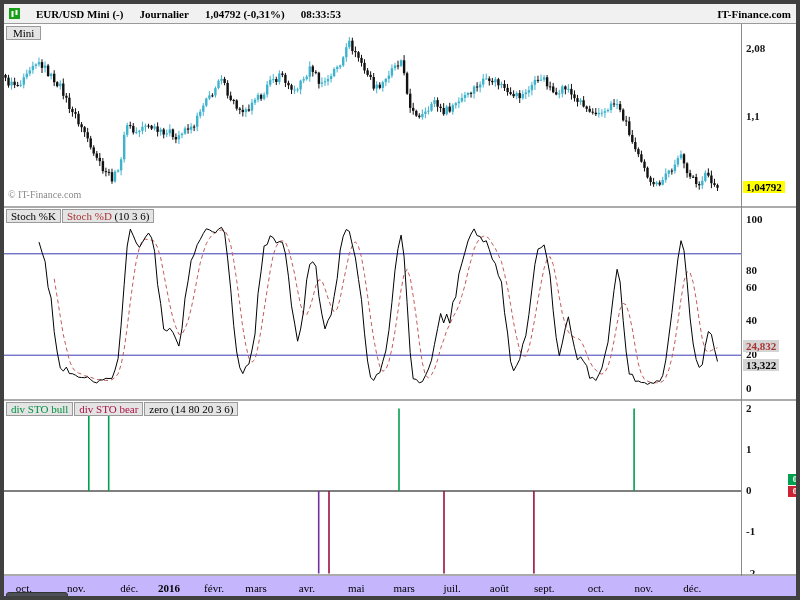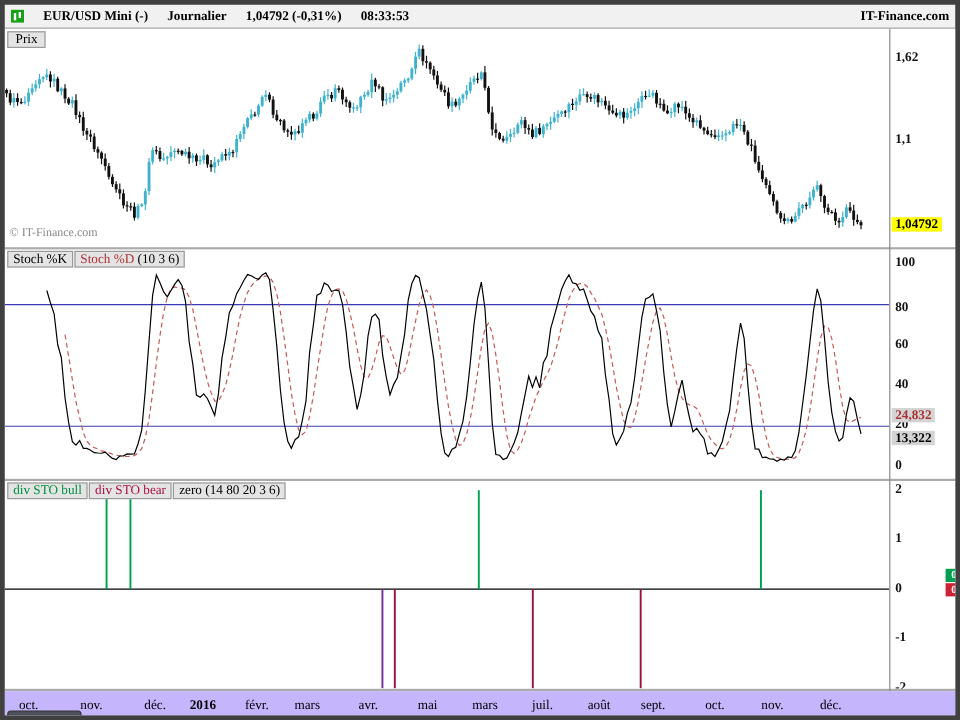--- a/index.html
+++ b/index.html
@@ -514,43 +514,43 @@
         <rect x="700.1" y="148.8" width="2.4" height="8.1" fill="#3fb3cd"></rect>
         <line x1="704.3717948717949" x2="704.3717948717949" y1="144.4" y2="153.4" stroke="#111111" stroke-width="1"></line>
         <rect x="703.2" y="148.8" width="2.4" height="2.8" fill="#111111"></rect>
         <line x1="707.4145299145299" x2="707.4145299145299" y1="146.6" y2="164.2" stroke="#111111" stroke-width="1"></line>
         <rect x="706.2" y="151.5" width="2.4" height="7.7" fill="#111111"></rect>
         <line x1="710.457264957265" x2="710.457264957265" y1="154.8" y2="162.8" stroke="#111111" stroke-width="1"></line>
         <rect x="709.3" y="159.2" width="2.4" height="1.8" fill="#111111"></rect>
         <line x1="713.5" x2="713.5" y1="159.6" y2="167.0" stroke="#111111" stroke-width="1"></line>
         <rect x="712.3" y="161.1" width="2.4" height="2.7" fill="#111111"></rect>
       </svg>
-    <div class="tab">Prix</div>
+    <div class="tab">Mini</div>
     <div class="watermark">© IT-Finance.com</div>
     <div class="gutter" id="price-gutter">
-        <div class="tick" style="top: 18px;">1,62</div>
+        <div class="tick" style="top: 18px;">2,08</div>
         <div class="tick" style="top: 86px;">1,1</div>
         <div class="badge" style="top: 156.829px; background: rgb(255, 255, 0); color: rgb(0, 0, 0);">1,04792</div>
       </div>
   </div>
   <div class="sep" style="top:202px;"></div>
 
   <div class="panel" style="top:204px;height:191px;">
     <svg id="stoch-svg" width="737" height="191">
         <line x1="0" x2="737" y1="45.8" y2="45.8" stroke="#3a3ab4" stroke-width="1"></line>
         <line x1="0" x2="737" y1="147.2" y2="147.2" stroke="#3a3ab4" stroke-width="1"></line>
         <polyline points="50.2,70.8 53.2,89.1 56.3,108.4 59.3,126.7 62.4,140.0 65.4,152.6 68.4,159.6 71.5,163.4 74.5,165.0 77.6,166.1 80.6,167.8 83.7,168.3 86.7,169.3 89.7,170.4 92.8,171.4 95.8,171.8 98.9,172.2 101.9,172.4 105.0,172.3 108.0,171.7 111.0,169.5 114.1,165.9 117.1,156.8 120.2,141.1 123.2,119.1 126.3,94.2 129.3,71.8 132.3,52.6 135.4,39.6 138.4,32.6 141.5,31.1 144.5,31.8 147.6,32.1 150.6,33.5 153.6,39.7 156.7,49.9 159.7,65.3 162.8,81.6 165.8,96.7 168.9,110.2 171.9,119.2 174.9,126.3 178.0,126.2 181.0,120.7 184.1,112.8 187.1,100.9 190.1,86.8 193.2,69.9 196.2,55.1 199.3,44.4 202.3,35.7 205.4,30.5 208.4,26.7 211.4,24.7 214.5,22.9 217.5,21.9 220.6,22.6 223.6,27.3 226.7,36.9 229.7,52.3 232.7,72.8 235.8,96.2 238.8,119.6 241.9,137.6 244.9,150.2 248.0,154.2 251.0,151.3 254.0,138.9 257.1,121.9 260.1,101.8 263.2,81.9 266.2,62.9 269.3,46.8 272.3,38.4 275.3,33.4 278.4,32.8 281.4,34.3 284.5,41.1 287.5,52.5 290.6,65.8 293.6,82.4 296.6,96.9 299.7,106.4 302.7,106.9 305.8,100.0 308.8,89.8 311.9,77.3 314.9,71.8 317.9,72.5 321.0,80.6 324.0,90.0 327.1,98.8 330.1,103.9 333.2,100.9 336.2,90.2 339.2,74.8 342.3,59.6 345.3,45.7 348.4,37.1 351.4,33.7 354.5,38.6 357.5,49.2 360.5,66.5 363.6,88.1 366.6,110.1 369.7,130.6 372.7,146.4 375.8,158.6 378.8,163.3 381.8,161.6 384.9,153.7 387.9,140.8 391.0,123.4 394.0,102.7 397.1,81.6 400.1,66.0 403.1,61.3 406.2,69.7 409.2,87.8 412.3,109.6 415.3,134.3 418.4,155.0 421.4,167.2 424.4,169.9 427.5,166.8 430.5,161.0 433.6,151.9 436.6,140.6 439.7,131.8 442.7,122.6 445.7,116.4 448.8,109.4 451.8,104.1 454.9,97.5 457.9,87.6 461.0,77.2 464.0,63.5 467.0,52.2 470.1,40.9 473.1,34.5 476.2,30.0 479.2,28.3 482.3,28.3 485.3,30.9 488.3,35.9 491.4,40.6 494.4,47.1 497.5,53.8 500.5,65.7 503.6,79.6 506.6,96.7 509.6,114.6 512.7,129.5 515.7,142.4 518.8,147.7 521.8,148.2 524.9,140.3 527.9,126.7 530.9,109.9 534.0,91.6 537.0,75.5 540.1,60.3 543.1,51.0 546.1,48.7 549.2,56.5 552.2,71.2 555.3,89.2 558.3,105.5 561.4,117.0 564.4,123.9 567.4,127.7 570.5,129.4 573.5,130.1 576.6,132.4 579.6,138.0 582.7,146.2 585.7,153.6 588.7,158.6 591.8,162.0 594.8,165.0 597.9,166.1 600.9,164.3 604.0,158.3 607.0,148.0 610.0,132.9 613.1,115.4 616.1,101.0 619.2,95.3 622.2,96.9 625.3,106.7 628.3,120.7 631.3,139.4 634.4,155.9 637.4,166.2 640.5,171.3 643.5,173.1 646.6,174.4 649.6,174.8 652.6,174.7 655.7,174.5 658.7,173.4 661.8,169.3 664.8,161.7 667.9,149.9 670.9,134.0 673.9,113.7 677.0,91.2 680.0,72.9 683.1,63.7 686.1,64.6 689.2,74.4 692.2,91.1 695.2,112.2 698.3,131.2 701.3,141.9 704.4,144.1 707.4,142.5 710.5,140.8 713.5,139.8" fill="none" stroke="#c45a5a" stroke-width="1" stroke-dasharray="4 3"></polyline>
         <polyline points="35.0,34.1 38.0,44.3 41.1,53.5 44.1,79.3 47.1,89.9 50.2,123.7 53.2,144.0 56.3,160.1 59.3,163.0 62.4,159.1 65.4,165.6 68.4,165.7 71.5,167.2 74.5,169.2 77.6,169.5 80.6,169.7 83.7,168.8 86.7,171.6 89.7,174.0 92.8,174.9 95.8,172.0 98.9,171.9 101.9,170.3 105.0,170.5 108.0,170.3 111.0,162.0 114.1,150.5 117.1,117.2 120.2,76.3 123.2,38.0 126.3,21.2 129.3,27.7 132.3,35.0 135.4,39.4 138.4,34.3 141.5,29.0 144.5,25.0 147.6,29.9 150.6,43.3 153.6,76.5 156.7,95.7 159.7,121.2 162.8,123.0 165.8,120.2 168.9,124.3 171.9,131.0 174.9,138.1 178.0,120.4 181.0,90.2 184.1,72.9 187.1,52.6 190.1,46.7 193.2,36.7 196.2,31.6 199.3,25.5 202.3,20.8 205.4,21.8 208.4,23.7 211.4,24.7 214.5,21.1 217.5,19.3 220.6,25.0 223.6,50.2 226.7,80.9 229.7,117.4 232.7,143.9 235.8,159.7 238.8,165.6 241.9,158.4 244.9,156.0 248.0,142.0 251.0,126.1 254.0,85.6 257.1,63.2 260.1,38.0 263.2,36.5 266.2,27.8 269.3,29.7 272.3,35.0 275.3,33.7 278.4,34.3 281.4,45.5 284.5,68.8 287.5,97.8 290.6,115.1 293.6,133.2 296.6,121.1 299.7,102.2 302.7,71.8 305.8,56.3 308.8,53.8 311.9,58.3 314.9,88.2 317.9,106.3 321.0,120.9 324.0,112.5 327.1,106.9 330.1,88.6 333.2,70.4 336.2,42.0 339.2,28.3 342.3,21.5 345.3,23.4 348.4,37.2 351.4,49.8 354.5,71.5 357.5,91.7 360.5,125.2 363.6,153.2 366.6,169.4 369.7,172.4 372.7,166.4 375.8,164.7 378.8,153.5 381.8,143.0 384.9,122.5 387.9,94.5 391.0,62.2 394.0,40.6 397.1,27.1 400.1,48.9 403.1,94.7 406.2,144.8 409.2,170.8 412.3,171.4 415.3,174.9 418.4,173.6 421.4,167.6 424.4,161.1 427.5,152.2 430.5,136.3 433.6,120.6 436.6,105.5 439.7,114.9 442.7,106.1 445.7,115.2 448.8,94.3 451.8,88.8 454.9,65.8 457.9,55.2 461.0,44.1 464.0,33.0 467.0,26.1 470.1,20.9 473.1,27.6 476.2,28.5 479.2,33.9 482.3,32.8 485.3,41.6 488.3,51.1 491.4,55.6 494.4,67.6 497.5,73.9 500.5,104.3 503.6,125.1 506.6,153.6 509.6,162.8 512.7,157.3 515.7,151.3 518.8,136.2 521.8,127.8 524.9,106.6 527.9,81.2 530.9,56.4 534.0,41.1 537.0,39.7 540.1,36.9 543.1,50.9 546.1,67.4 549.2,102.8 552.2,129.6 555.3,147.7 558.3,134.9 561.4,119.7 564.4,108.8 567.4,125.5 570.5,139.7 573.5,151.9 576.6,148.8 579.6,153.5 582.7,157.6 585.7,170.3 588.7,169.3 591.8,172.5 594.8,166.7 597.9,160.1 600.9,146.8 604.0,134.3 607.0,107.3 610.0,82.4 613.1,61.3 616.1,74.0 619.2,112.6 622.2,144.0 625.3,166.1 628.3,166.3 631.3,173.4 634.4,173.0 637.4,174.5 640.5,174.6 643.5,176.4 646.6,174.6 649.6,175.4 652.6,172.8 655.7,173.3 658.7,167.6 661.8,152.1 664.8,128.9 667.9,104.6 670.9,77.5 673.9,51.0 677.0,32.7 680.0,42.7 683.1,73.8 686.1,110.1 689.2,136.0 692.2,151.5 695.2,159.4 698.3,156.7 701.3,137.6 704.4,123.5 707.4,126.4 710.5,141.3 713.5,153.5" fill="none" stroke="#000000" stroke-width="1"></polyline>
       </svg>
     <div class="chiprow">
       <span class="chip" style="color: rgb(0, 0, 0);">Stoch %K</span><span class="chip"><span style="color: rgb(170, 51, 51);">Stoch %D</span> <span style="color: rgb(0, 0, 0);">(10 3 6)</span></span>
     </div>
     <div class="gutter" id="stoch-gutter">
         <div class="tick" style="top: 5px;">100</div>
-        <div class="tick" style="top: 42px;">80</div>
+        <div class="tick" style="top: 56px;">80</div>
         <div class="tick" style="top: 72.6px;">60</div>
         <div class="tick" style="top: 106.4px;">40</div>
         <div class="tick" style="top: 140.2px;">20</div>
         <div class="tick" style="top: 174px;">0</div>
         <div class="badge" style="top: 132.034px; background: rgb(212, 212, 212); color: rgb(170, 51, 51);">24,832</div>
         <div class="badge" style="top: 151.486px; background: rgb(212, 212, 212); color: rgb(0, 0, 0);">13,322</div>
       </div>
   </div>
   <div class="sep" style="top:395px;"></div>
 

